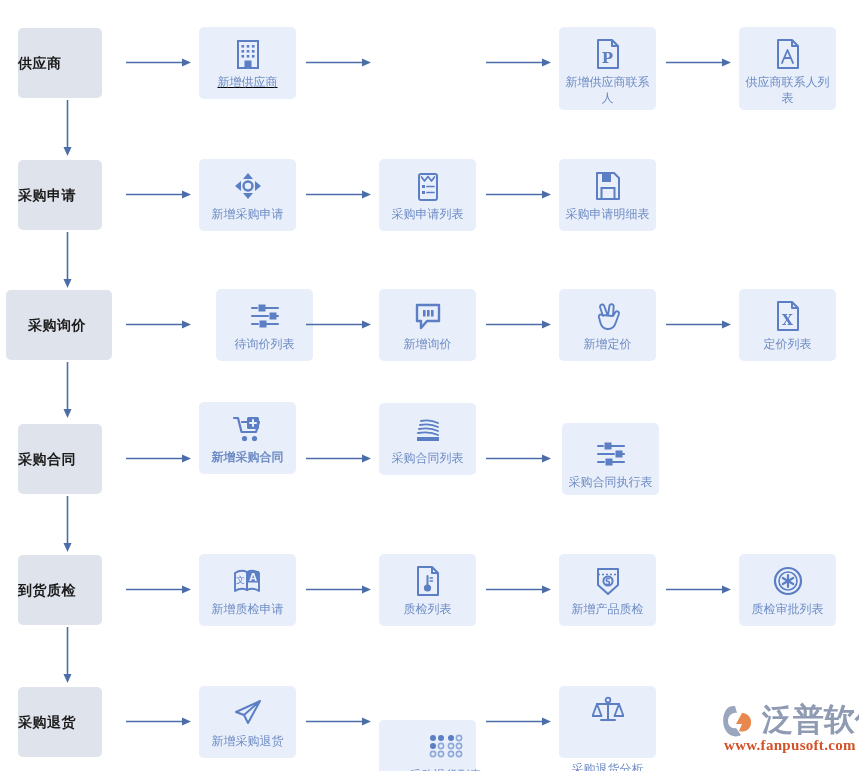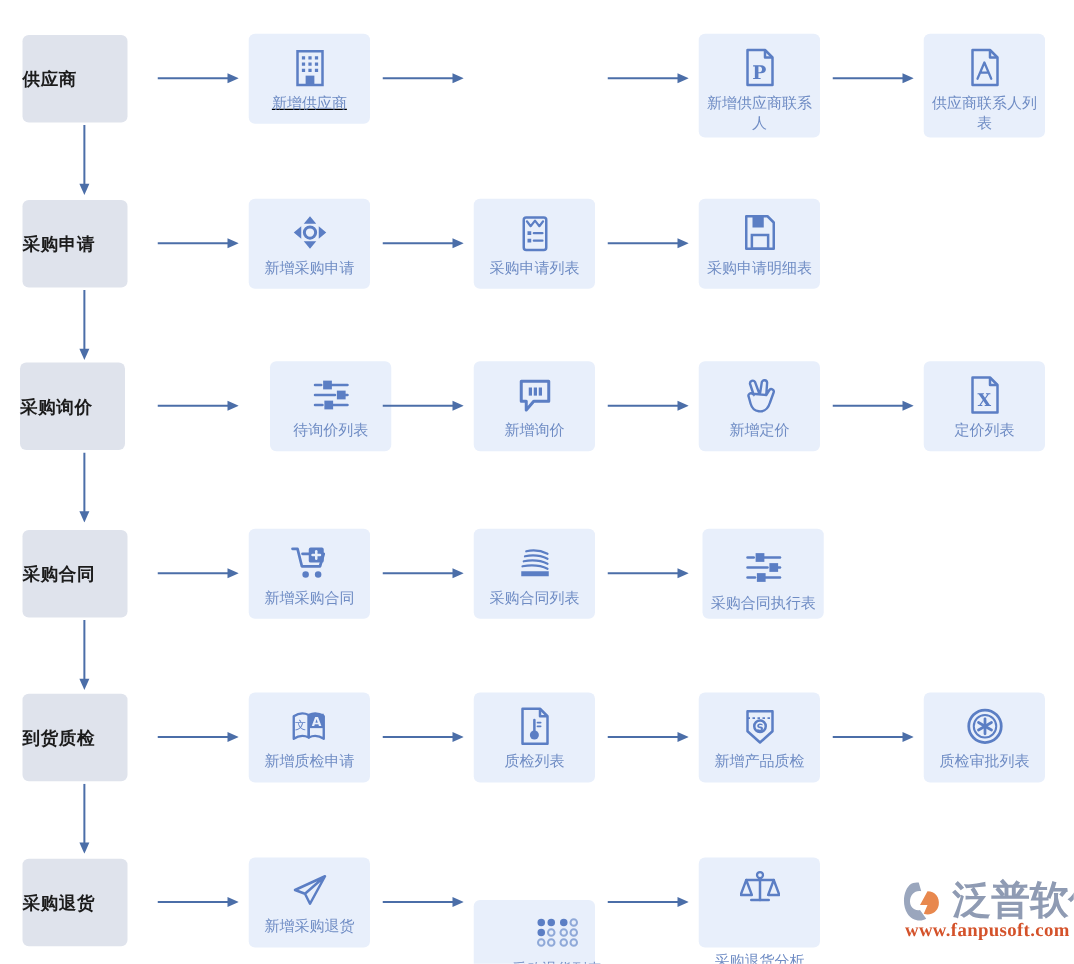--- a/index.html
+++ b/index.html
@@ -226,21 +226,21 @@
       </svg>
     </span>
     <span class="card-label">采购申请明细表</span>
   </div>
 
   <svg class="arrow-v" style="left:63px;top:232px;height:56px;" viewBox="0 0 9 56">
     <line x1="4.5" y1="0" x2="4.5" y2="48" stroke="#4b6ea8" stroke-width="1.6"></line>
     <polygon points="0.5,47 8.5,47 4.5,56" fill="#4b6ea8"></polygon>
   </svg>
 
-  <div class="stage-box" style="left:16px;top:290px;">
+  <div class="stage-box" style="left:6px;top:290px;padding-left:22px;">
     <span class="stage-label">采购询价</span>
   </div>
 
   <svg class="arrow-h" style="left:126px;top:320px;width:65px;" viewBox="0 0 65 9">
     <line x1="0" y1="4.5" x2="57" y2="4.5" stroke="#4b6ea8" stroke-width="1.6"></line>
     <polygon points="56,0.5 65,4.5 56,8.5" fill="#4b6ea8"></polygon>
   </svg>
 
   <div class="card h1" style="left:216px;top:289px;">
     <span class="icon">
@@ -323,42 +323,42 @@
 
   <div class="stage-box" style="left:18px;top:424px;">
     <span class="stage-label">采购合同</span>
   </div>
 
   <svg class="arrow-h" style="left:126px;top:454px;width:65px;" viewBox="0 0 65 9">
     <line x1="0" y1="4.5" x2="57" y2="4.5" stroke="#4b6ea8" stroke-width="1.6"></line>
     <polygon points="56,0.5 65,4.5 56,8.5" fill="#4b6ea8"></polygon>
   </svg>
 
-  <div class="card h1" style="left:199px;top:423px;">
+  <div class="card h1" style="left:199px;top:402px;font-weight:bold;">
     <span class="icon">
       <svg width="32" height="30" viewBox="0 0 32 30">
         <path d="M2 4 H6 L9.5 18 H24 L27 8 H10" fill="none" stroke="#5b7ec4" stroke-width="2.2" stroke-linejoin="round" stroke-linecap="round"></path>
         <rect x="15" y="3" width="12" height="12" rx="1.5" fill="#5b7ec4"></rect>
         <g stroke="#e8effb" stroke-width="2" stroke-linecap="round">
           <line x1="21" y1="6" x2="21" y2="12"></line>
           <line x1="18" y1="9" x2="24" y2="9"></line>
         </g>
         <circle cx="12.5" cy="24.5" r="2.6" fill="#5b7ec4"></circle>
         <circle cx="22.5" cy="24.5" r="2.6" fill="#5b7ec4"></circle>
       </svg>
     </span>
     <span class="card-label">新增采购合同</span>
   </div>
 
   <svg class="arrow-h" style="left:306px;top:454px;width:65px;" viewBox="0 0 65 9">
     <line x1="0" y1="4.5" x2="57" y2="4.5" stroke="#4b6ea8" stroke-width="1.6"></line>
     <polygon points="56,0.5 65,4.5 56,8.5" fill="#4b6ea8"></polygon>
   </svg>
 
-  <div class="card h1" style="left:379px;top:423px;">
+  <div class="card h1" style="left:379px;top:403px;">
     <span class="icon">
       <svg width="30" height="30" viewBox="0 0 30 30">
         <g stroke="#5b7ec4" stroke-width="1.8" fill="none" stroke-linecap="round">
           <path d="M8 6 Q17 4 25 8"></path>
           <path d="M7 10 Q17 8 25 12"></path>
           <path d="M6 14 Q17 12 25 16"></path>
           <path d="M5 18 Q17 16 25 20"></path>
         </g>
         <path d="M4 22 H26 V26 H4 Z" fill="#5b7ec4"></path>
       </svg>

